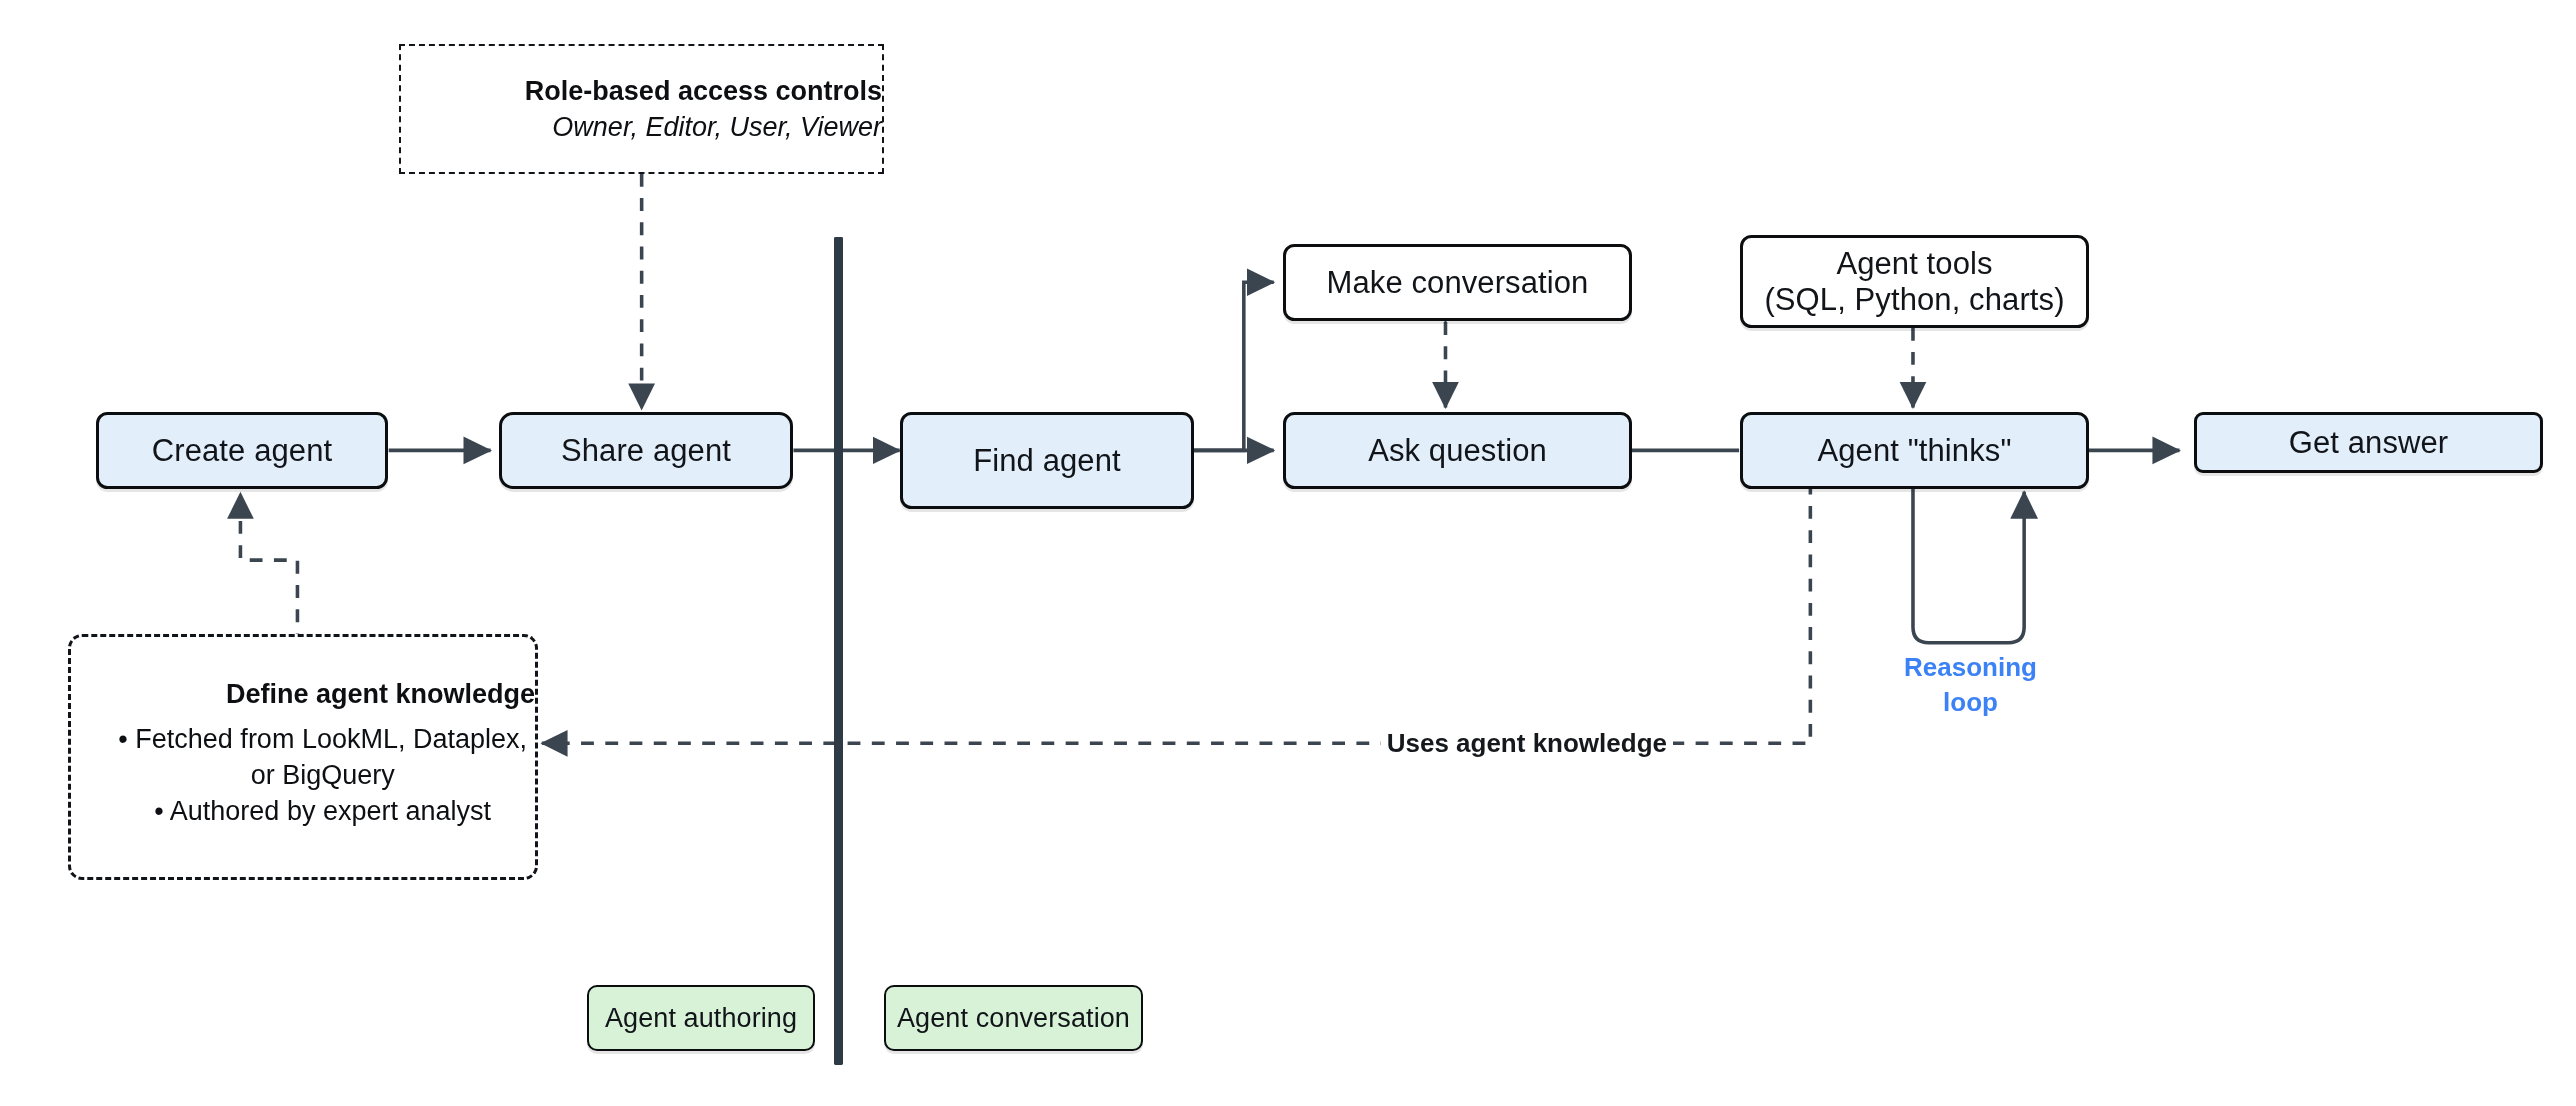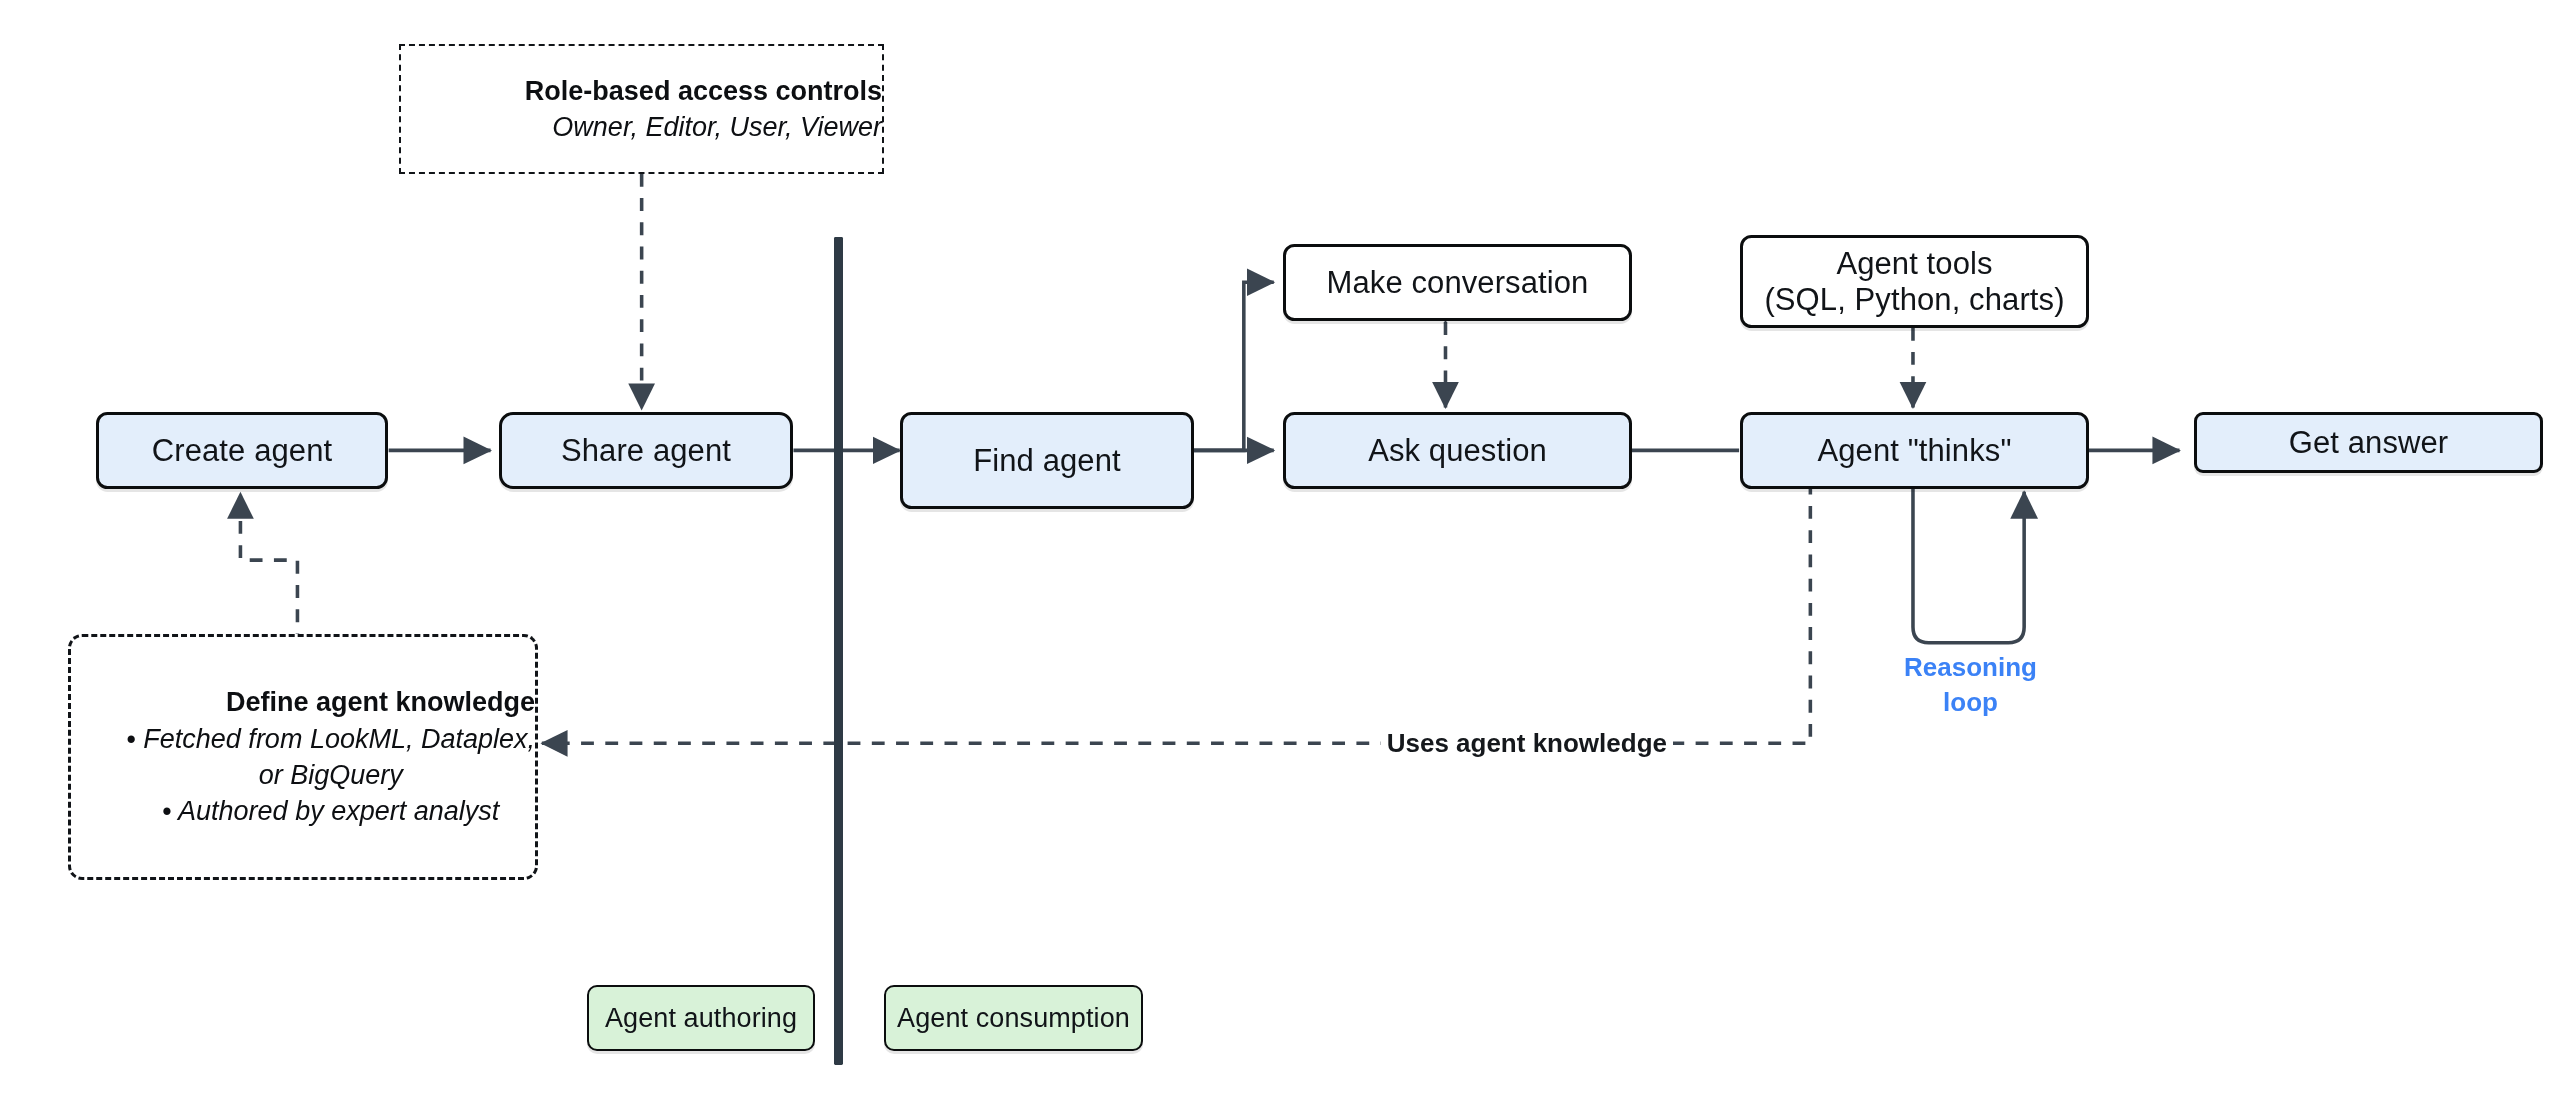--- a/index.html
+++ b/index.html
@@ -64,24 +64,23 @@
     font-weight: bold;
     font-size: 27px;
     line-height: 1.35;
   }
   .note-sub {
     font-style: italic;
     font-size: 27px;
     line-height: 1.35;
   }
   .note-list {
-    font-style: italic;
     font-size: 27px;
     line-height: 1.35;
-    margin: 0;
+    margin: 8px;
     padding: 0;
     list-style: none;
   }
   .note-list li { margin: 0; padding: 0; }
   .divider {
     position: absolute;
     background: #2e3a45;
     border-radius: 1.4px;
   }
   .wire-label {
@@ -180,21 +179,21 @@
 
   <div class="node white" style="left:1740px; top:235px; width:349px; height:93px;">Agent tools
 (SQL, Python, charts)</div>
 
   <div class="node blue" style="left:1740px; top:412px; width:349px; height:77px;">Agent "thinks"</div>
 
   <div class="node blue" style="left:2194px; top:412px; width:349px; height:61px;border-radius:9px;">Get answer</div>
 
   <div class="node green" style="left:587px; top:985px; width:228px; height:66px;">Agent authoring</div>
 
-  <div class="node green" style="left:884px; top:985px; width:259px; height:66px;">Agent consumption</div>
+  <div class="node green" style="left:884px; top:985px; width:259px; height:66px;">Agent conversation</div>
 
   <div class="wire-label" style="left:1381px; top:730px;">Uses agent knowledge</div>
 
   <div class="loop-label" style="left:1882px; top:650px; width:177px;">Reasoning
 loop</div>
 
 </div>
 
 
 </body></html>

